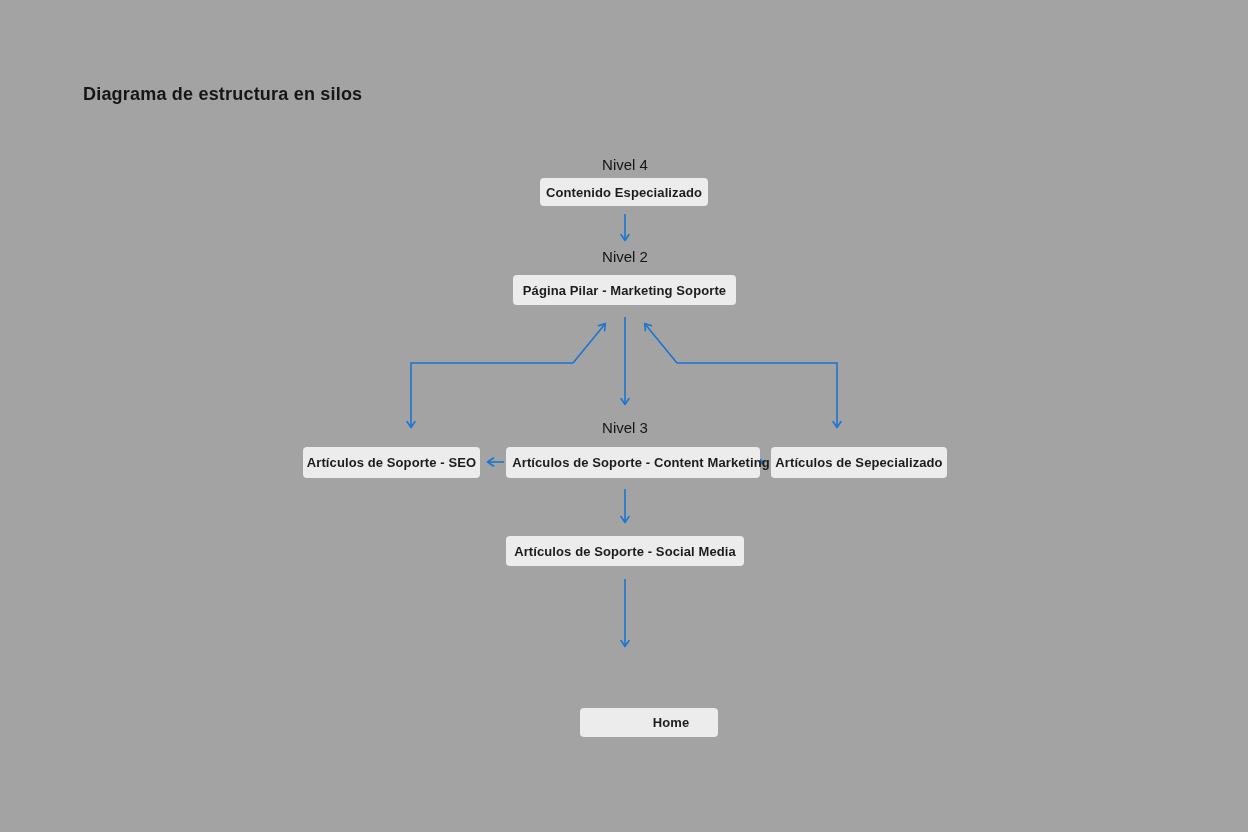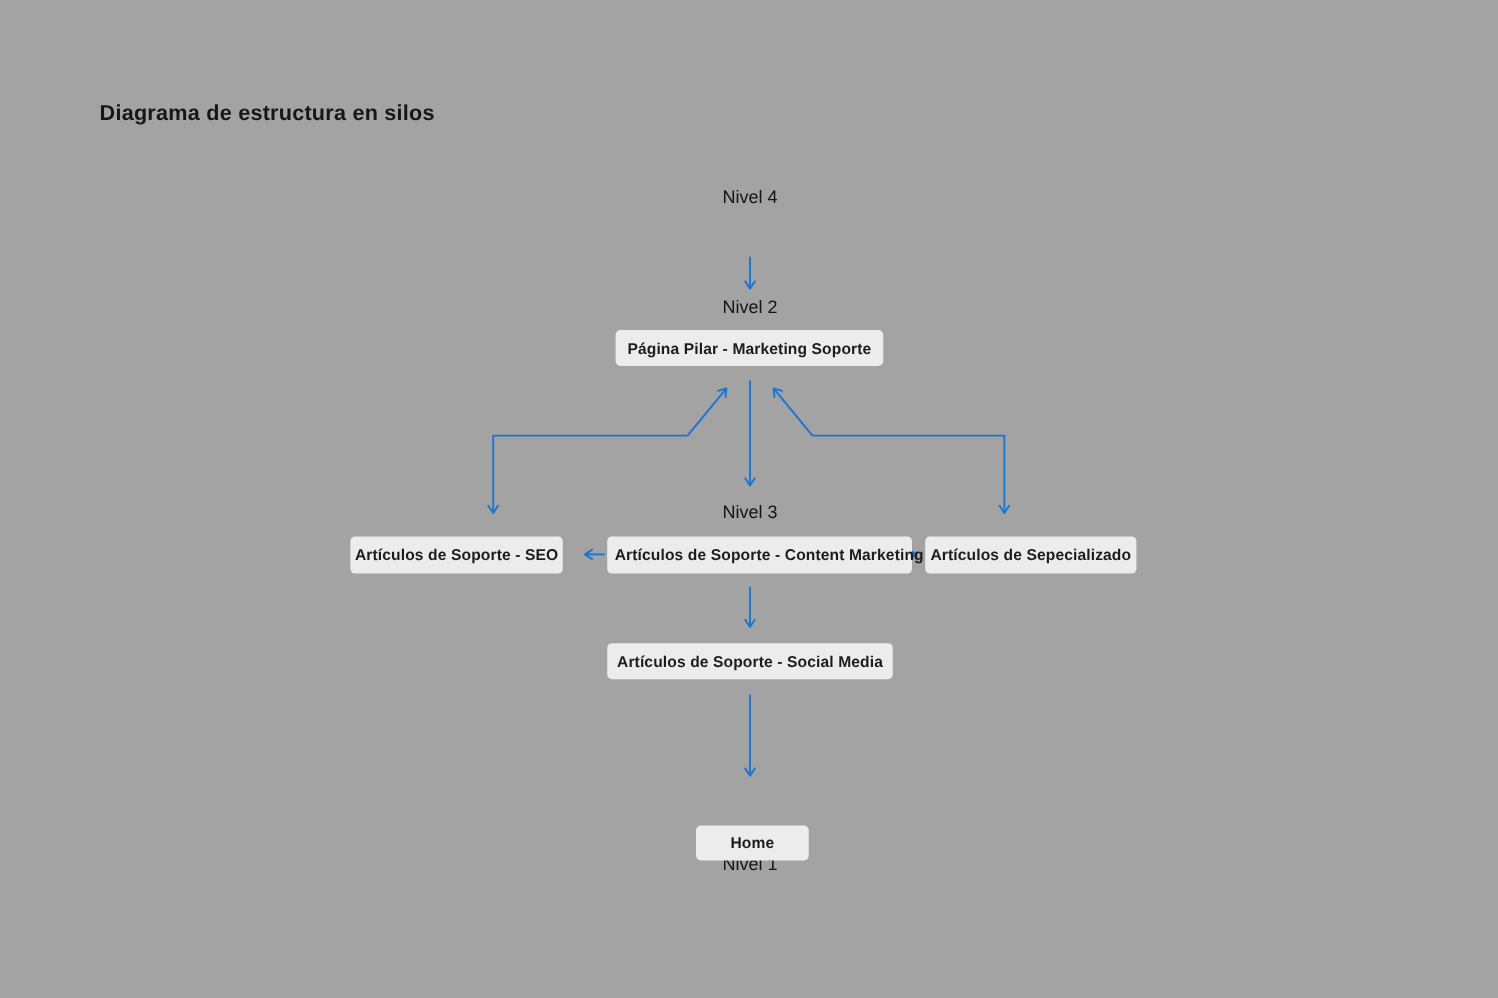--- a/index.html
+++ b/index.html
@@ -85,26 +85,27 @@
 
     <path class="arrowline" d="M504,462 L488,462" marker-end="url(#arrowhead)" stroke="#1976d2"></path>
     <path class="arrowline" d="M747,462 L763,462" marker-end="url(#arrowhead)" stroke="#1976d2"></path>
 
     <path class="arrowline" d="M625,489 L625,522" marker-end="url(#arrowhead)" stroke="#1976d2"></path>
 
     <path class="arrowline" d="M625,579 L625,646" marker-end="url(#arrowhead)" stroke="#1976d2"></path>
   </svg>
 
   <div class="level-label" style="top:156px;">Nivel 4</div>
+  <div class="node" style="left: 540px; top: 178px; width: 168px; height: 28px; color: rgb(28, 28, 28);">Contenido Especializado</div>
 
   <div class="level-label" style="top:248px;">Nivel 2</div>
   <div class="node" style="left: 513px; top: 275px; width: 223px; height: 30px; color: rgb(28, 28, 28);">Página Pilar - Marketing Soporte</div>
 
   <div class="level-label" style="top:419px;">Nivel 3</div>
-  <div class="node" style="left: 292px; top: 447px; width: 177px; height: 31px; color: rgb(28, 28, 28); text-align: right;">Artículos de Soporte - SEO</div>
+  <div class="node" style="left: 303px; top: 447px; width: 177px; height: 31px; color: rgb(28, 28, 28); text-align: right;">Artículos de Soporte - SEO</div>
   <div class="node" style="left: 506px; top: 447px; width: 238px; height: 31px; color: rgb(28, 28, 28); padding-left: 16px;">Artículos de Soporte - Content Marketing</div>
   <div class="node" style="left: 771px; top: 447px; width: 176px; height: 31px; color: rgb(28, 28, 28);">Artículos de Sepecializado</div>
   <div class="node" style="left: 506px; top: 536px; width: 238px; height: 30px; color: rgb(28, 28, 28);">Artículos de Soporte - Social Media</div>
 
   <div class="level-label" style="top:664px;margin-top:48px;">Nivel 1</div>
-  <div class="node" style="left: 580px; top: 688px; width: 94px; height: 29px; color: rgb(28, 28, 28);">Home</div>
+  <div class="node" style="left: 580px; top: 708px; width: 94px; height: 29px; color: rgb(28, 28, 28); padding-left: 44px;">Home</div>
 
 </div>
 
 </body></html>

